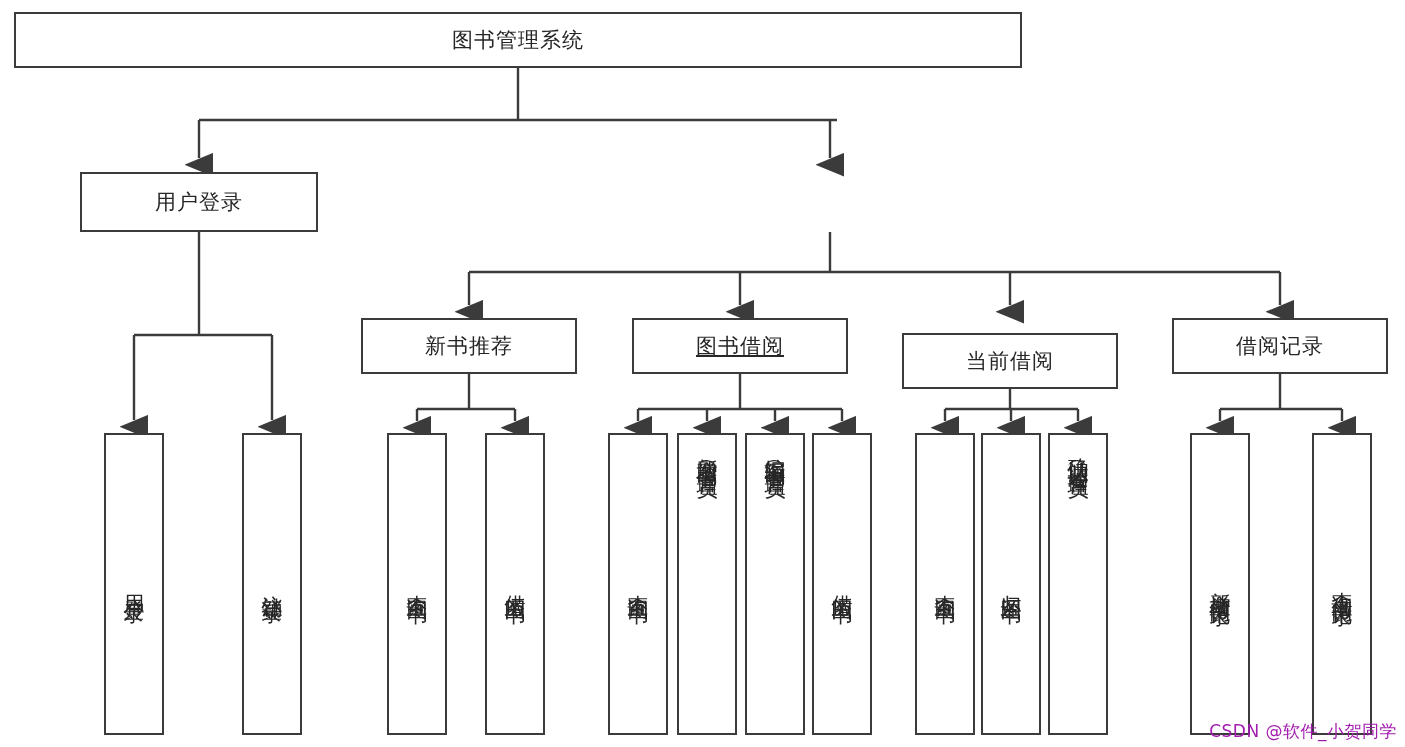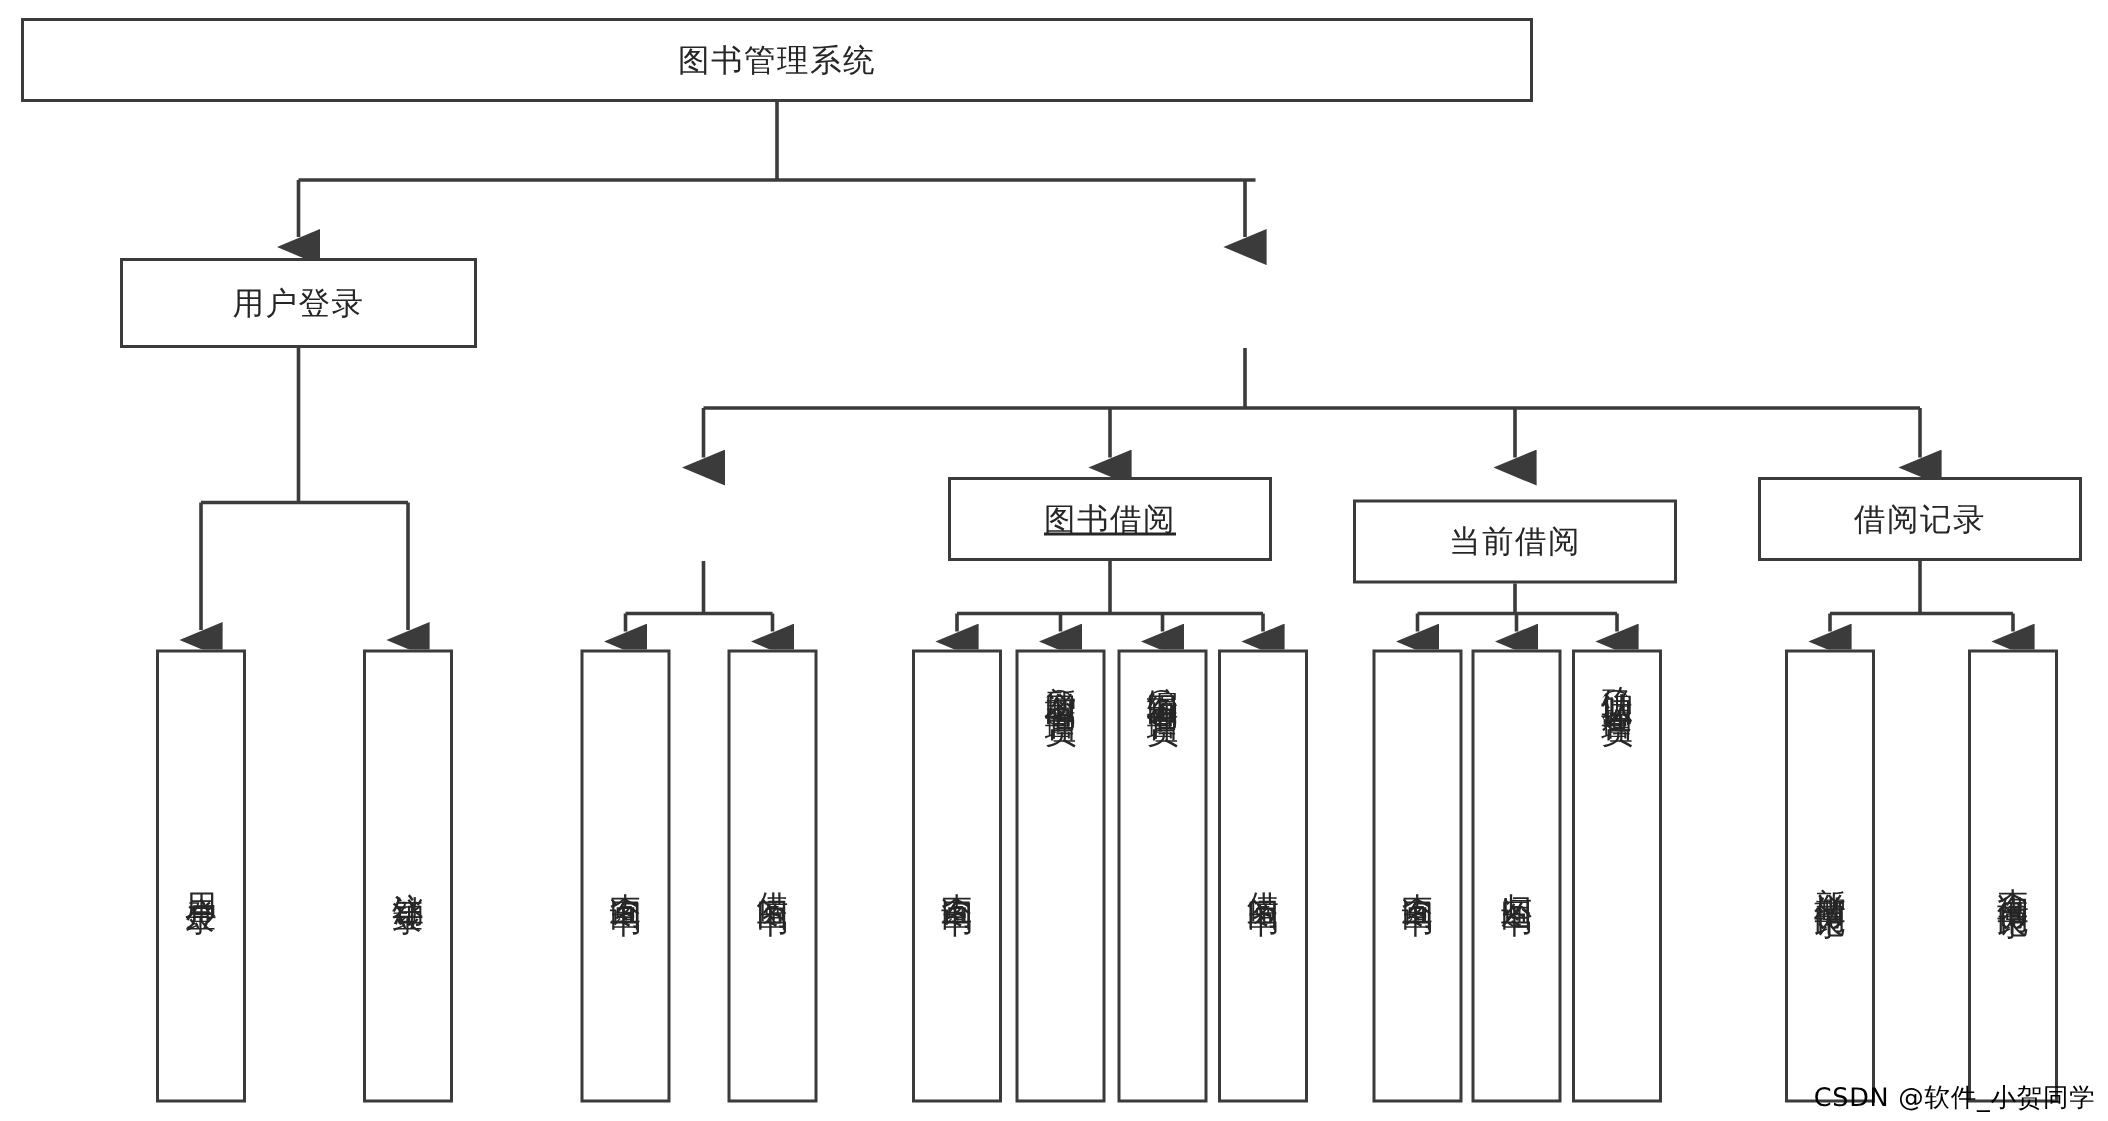--- a/index.html
+++ b/index.html
@@ -60,21 +60,21 @@
     display:flex;
     align-items:center;
     justify-content:center;
   }
   .vwrap.top{ align-items:flex-start; padding-top:6px; }
   .watermark{
     position:absolute;
     right:8px;
     bottom:4px;
     font-size:17px;
-    color:#000000;
+    color:#a21caf;
     letter-spacing:0.5px;
     white-space:nowrap;
     z-index:5;
   }
 </style>
 </head>
 <body>
 
 <div id="diagram">
 
@@ -129,20 +129,23 @@
   </svg>
 
   <div class="node h" style="left:14px;top:12px;width:1008px;height:56px;">
     <span class="lbl">图书管理系统</span>
   </div>
 
   <div class="node h" style="left:80px;top:172px;width:238px;height:60px;">
     <span class="lbl">用户登录</span>
   </div>
 
+  <div class="node h" style="left:361px;top:318px;width:216px;height:56px;">
+    <span class="lbl">新书推荐</span>
+  </div>
   <div class="node h" style="left:632px;top:318px;width:216px;height:56px;text-decoration:underline;">
     <span class="lbl">图书借阅</span>
   </div>
   <div class="node h" style="left:902px;top:333px;width:216px;height:56px;">
     <span class="lbl">当前借阅</span>
   </div>
   <div class="node h" style="left:1172px;top:318px;width:216px;height:56px;">
     <span class="lbl">借阅记录</span>
   </div>
 

